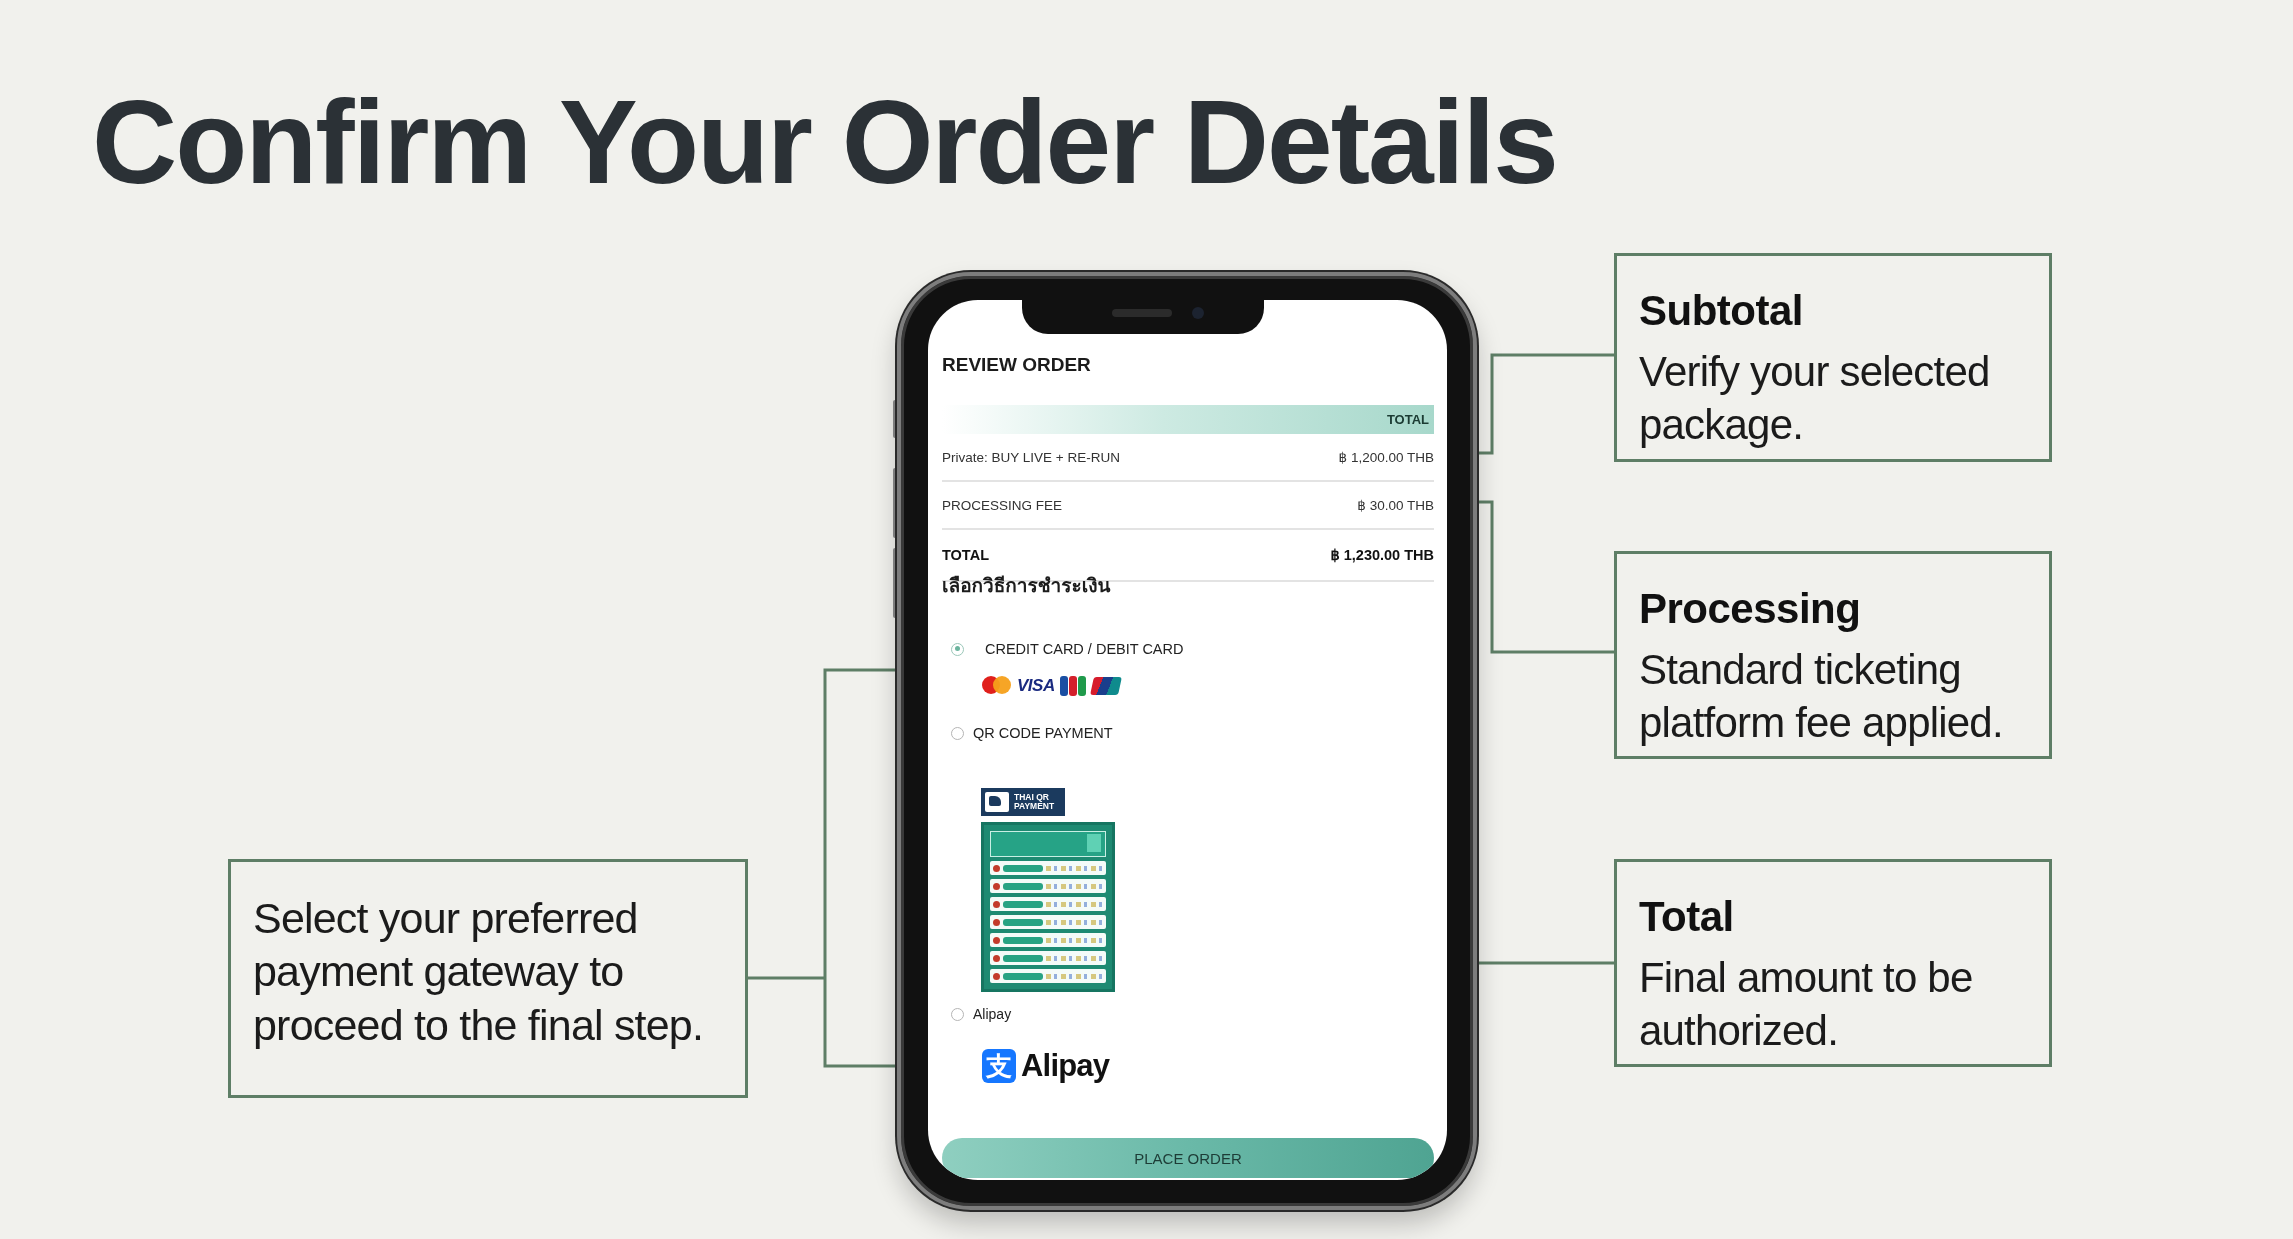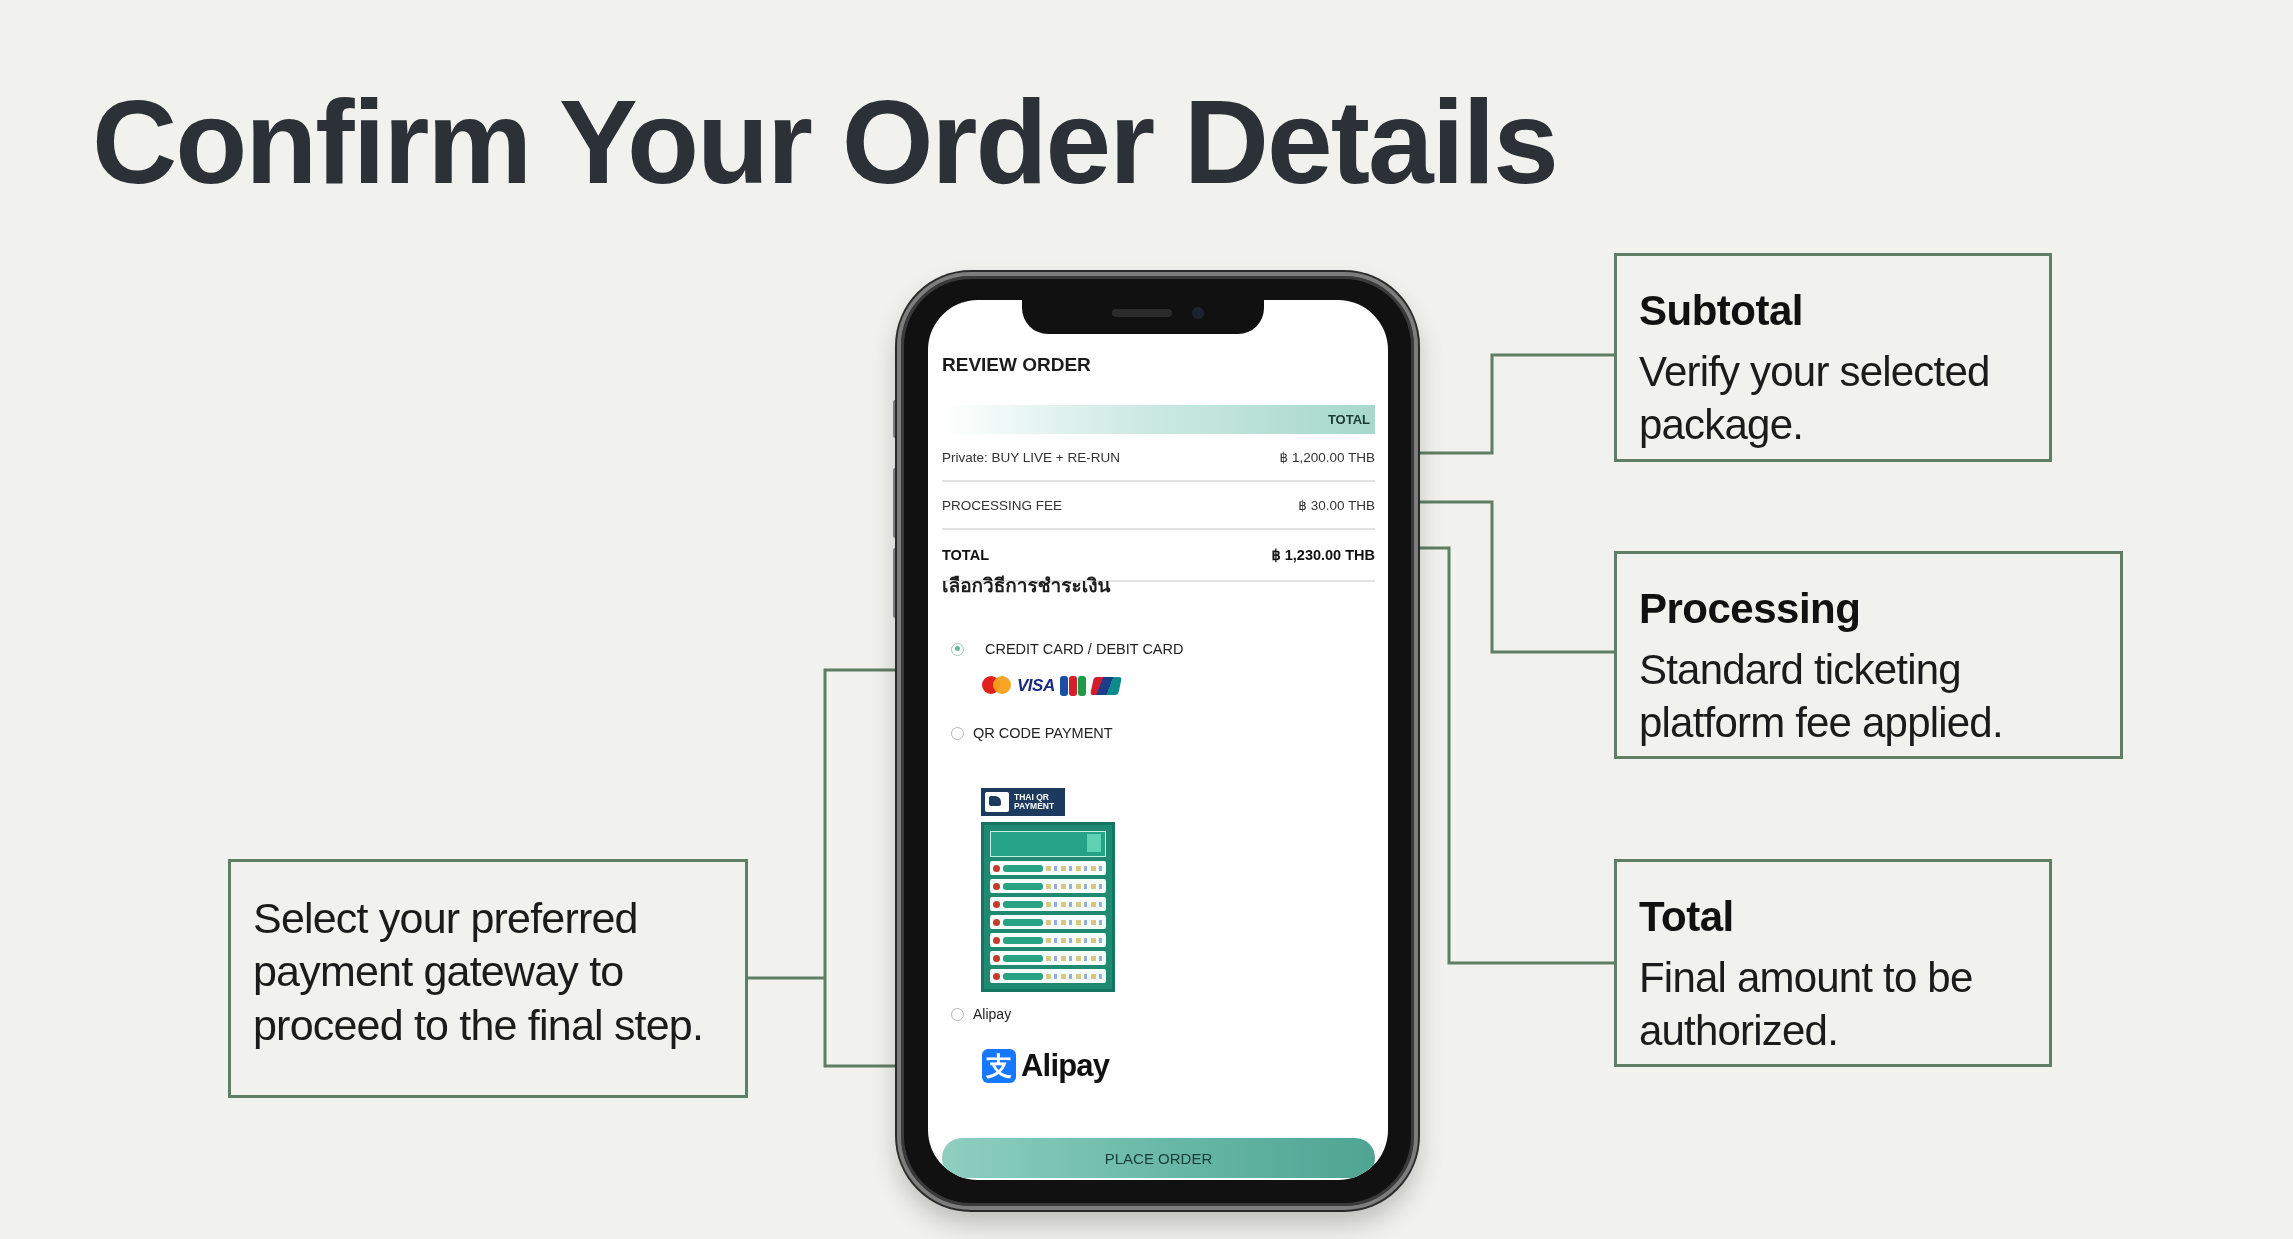--- a/index.html
+++ b/index.html
@@ -21,21 +21,21 @@
     padding: 30px 22px;
   }
   .callout .ct { font-size: 42px; font-weight: 700; color: #111; line-height: 1.2; margin-bottom: 10px; letter-spacing: -0.5px; }
   .callout .cb { font-size: 42px; color: #1b1b1b; line-height: 1.25; letter-spacing: -0.8px; }
   .callout.left .cb { font-size: 43px; line-height: 1.24; }
 
   svg.connectors { position: absolute; left: 0; top: 0; pointer-events: none; }
 
   
   .phone {
-    position: absolute; left: 897px; top: 272px; width: 521px; height: 938px;
+    position: absolute; left: 897px; top: 272px; width: 580px; height: 938px;
     box-sizing: border-box; border-radius: 74px;
     background: #111;
     border: 4px solid #7d7d7d;
     box-shadow: 0 0 0 2px #2a2a2a, 0 14px 26px rgba(0,0,0,0.22), inset 0 0 0 3px #3a3a3a;
   }
   .side-btn { position: absolute; width: 5px; background: #8a8a8a; border-radius: 2px; }
   .screen {
     position: absolute; left: 27px; top: 24px; right: 26px; bottom: 26px;
     background: #fff; border-radius: 50px; overflow: hidden;
   }
@@ -118,21 +118,21 @@
     <line x1="748" y1="978" x2="825" y2="978"></line>
   </g>
 </svg>
 
 <div class="callout" style="left:1614px; top:253px; width:438px; height:209px;">
   <div class="ct">Subtotal</div>
   <div class="cb">Verify your selected</div>
   <div class="cb">package.</div>
 </div>
 
-<div class="callout" style="left:1614px; top:551px; width:509px; height:208px;">
+<div class="callout" style="left:1614px; top:551px; width:438px; height:208px;">
   <div class="ct">Processing</div>
   <div class="cb">Standard ticketing</div>
   <div class="cb">platform fee applied.</div>
 </div>
 
 <div class="callout" style="left:1614px; top:859px; width:438px; height:208px;">
   <div class="ct">Total</div>
   <div class="cb">Final amount to be</div>
   <div class="cb">authorized.</div>
 </div>

